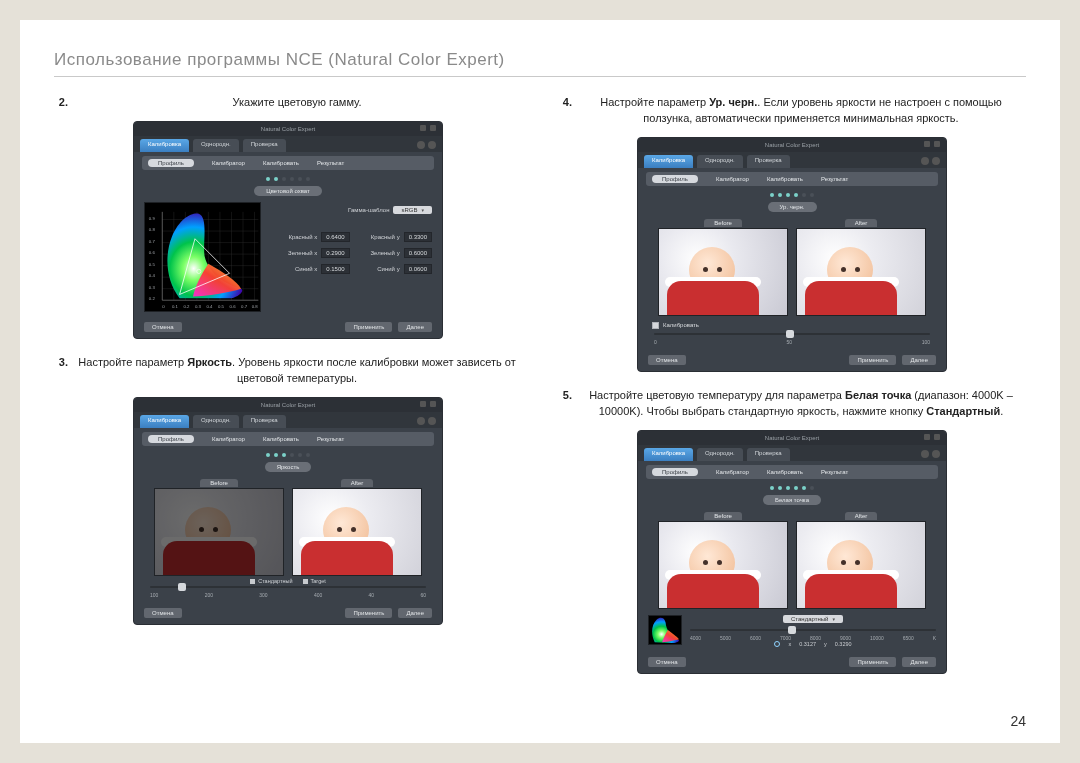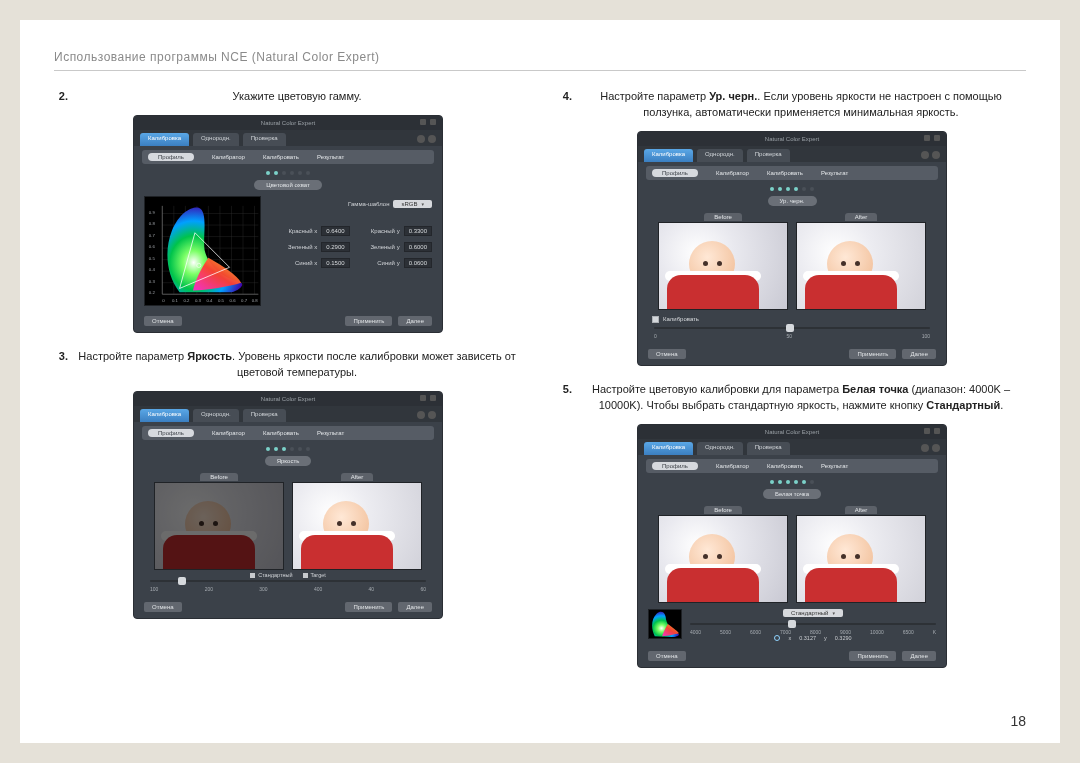--- a/index.html
+++ b/index.html
@@ -21,21 +21,21 @@
   }
   .header-line {
     display: flex;
     align-items: baseline;
     justify-content: space-between;
     border-bottom: 1px solid #c9c9c9;
     padding-bottom: 6px;
     margin-bottom: 18px;
   }
   .header-title {
-    font-size: 12px;
+    font-size: 17px;
     letter-spacing: 0.5px;
     color: #8a8a8a;
   }
   .cols {
     display: flex;
     gap: 36px;
   }
   .col { flex: 1 1 0; }
   .step {
     font-size: 11px;
@@ -612,21 +612,21 @@
             <span class="spacer"></span>
             <span class="fbtn">Применить</span>
             <span class="fbtn">Далее</span>
           </div>
         </div>
       </div>
 
       <div class="step">
         <div class="step-num">5.</div>
         <div class="step-body">
-          <span>Настройте цветовую калибровки для параметра </span><span class="bold">Белая точка</span><span> (диапазон: 4000K – 10000K). Чтобы выбрать стандартную яркость, нажмите кнопку </span><span class="bold">Стандартный</span><span>.</span>
+          <span>Настройте цветовую температуру для параметра </span><span class="bold">Белая точка</span><span> (диапазон: 4000K – 10000K). Чтобы выбрать стандартную яркость, нажмите кнопку </span><span class="bold">Стандартный</span><span>.</span>
         </div>
       </div>
 
       <div class="figwrap">
         <div class="nce-window">
           <div class="nce-titlebar">
             <span>Natural Color Expert</span>
             <div class="ctrl">
                 <span></span>
                 <span></span>
@@ -726,14 +726,14 @@
             <span class="spacer"></span>
             <span class="fbtn">Применить</span>
             <span class="fbtn">Далее</span>
           </div>
         </div>
       </div>
 
     </div>
   </div>
 
-  <div class="page-number">18</div>
+  <div class="page-number">24</div>
 </div>
 
 </body></html>

